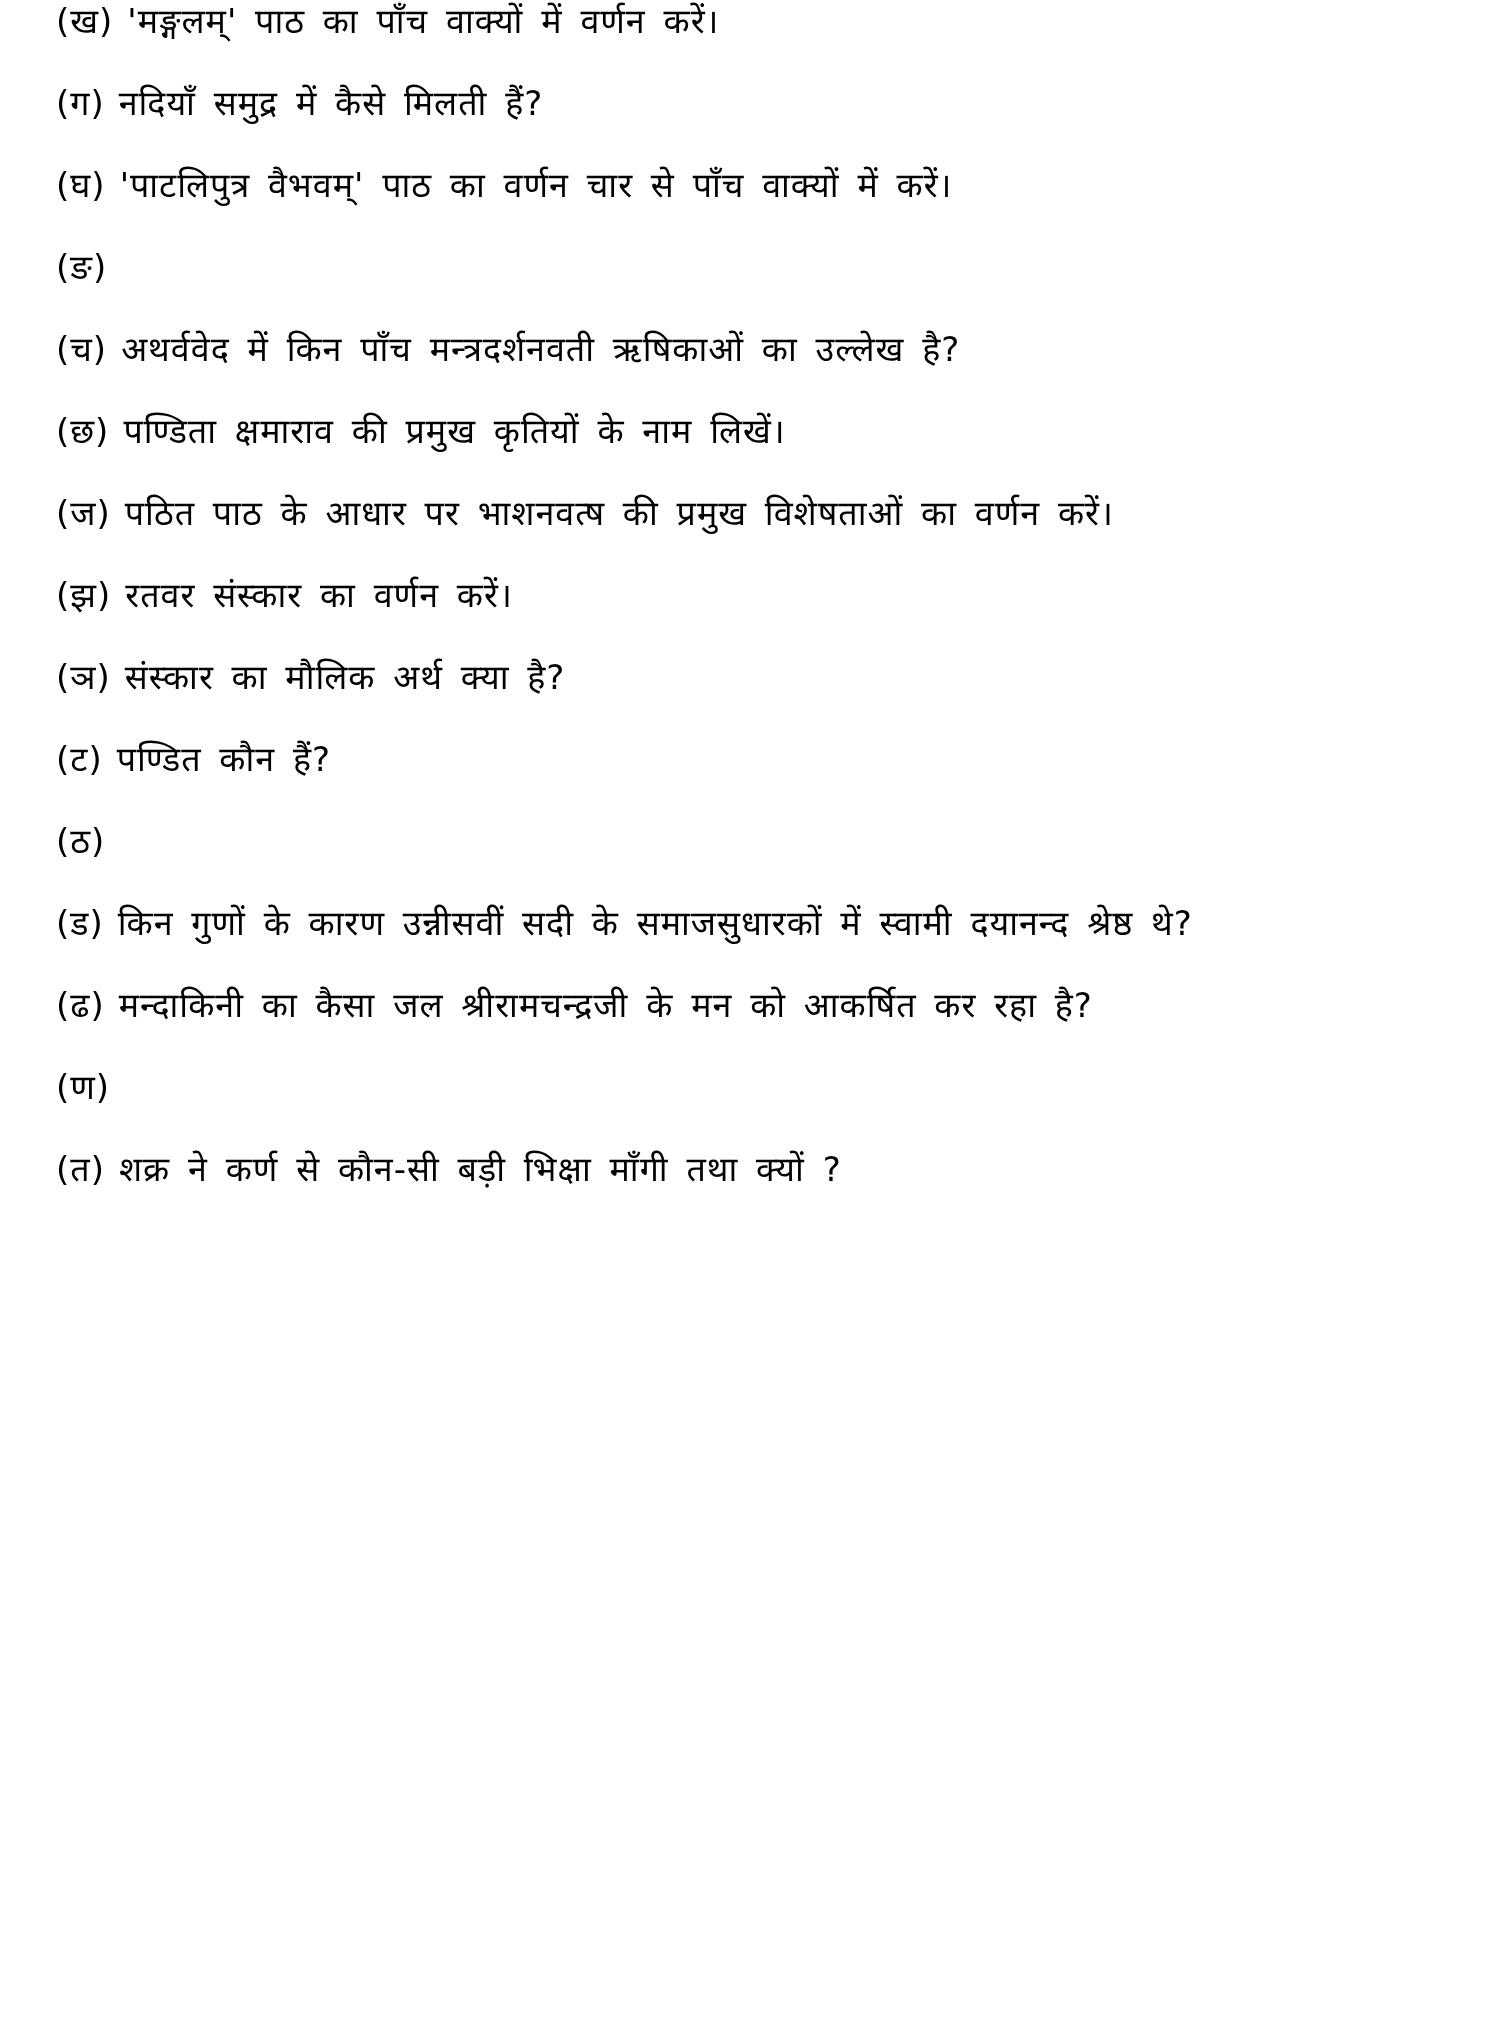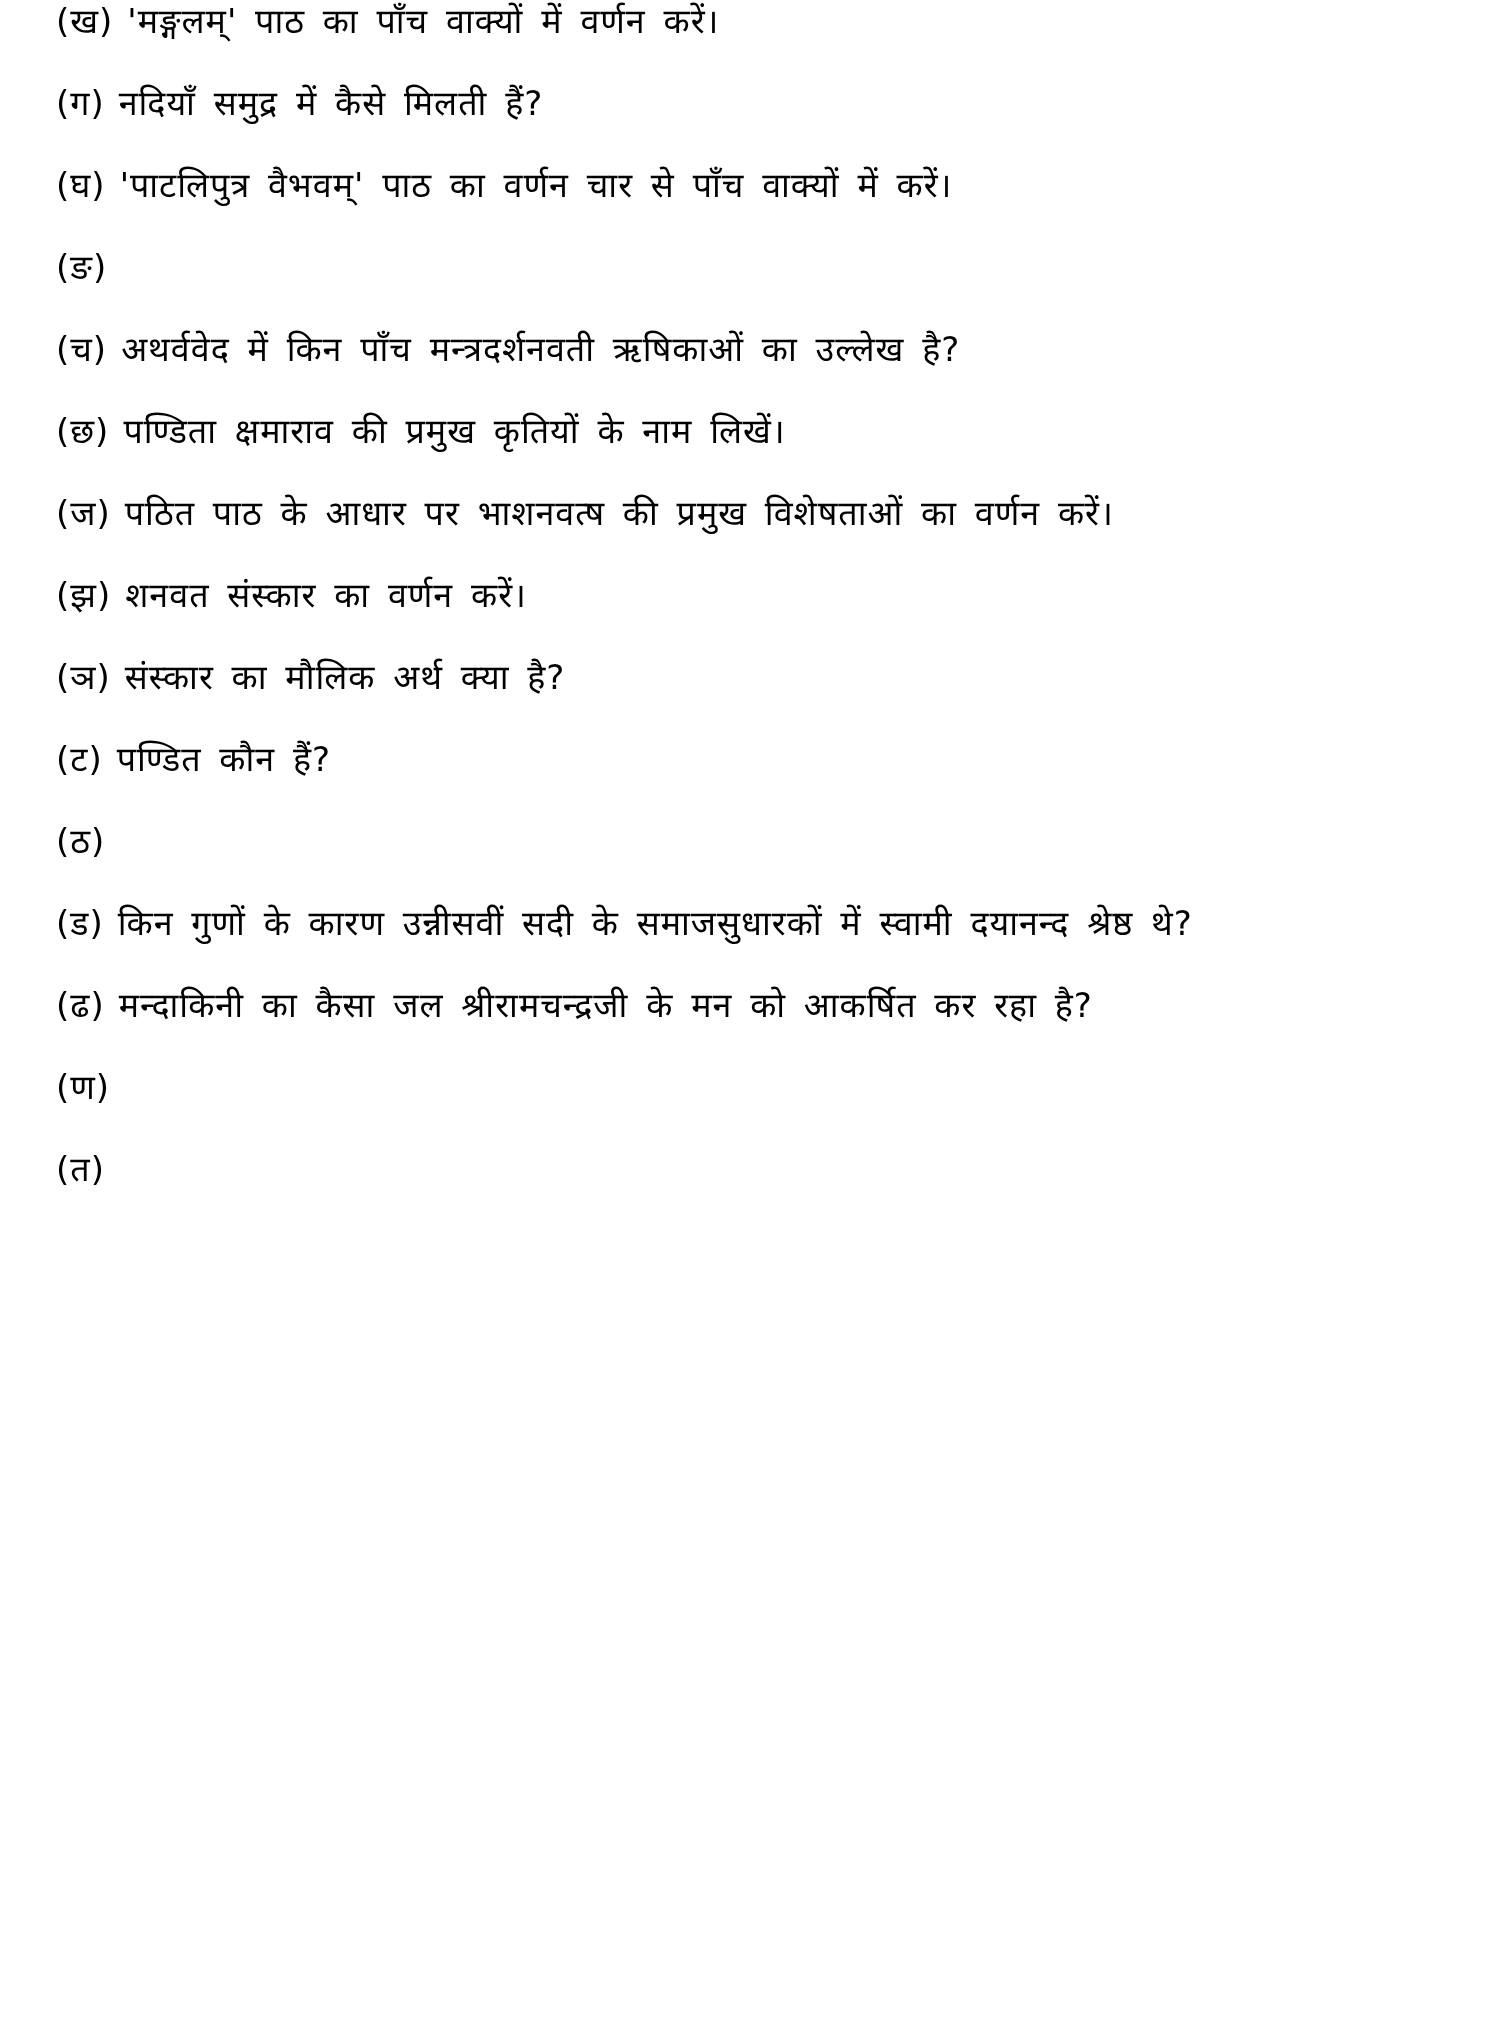--- a/index.html
+++ b/index.html
@@ -73,21 +73,21 @@
     <li class="q">
       <span class="q-label">(छ)</span>
       <span class="q-text">पण्डिता क्षमाराव की प्रमुख कृतियों के नाम लिखें।</span>
     </li>
     <li class="q">
       <span class="q-label">(ज)</span>
       <span class="q-text">पठित पाठ के आधार पर भाशनवत्ष की प्रमुख विशेषताओं का वर्णन करें।</span>
     </li>
     <li class="q">
       <span class="q-label">(झ)</span>
-      <span class="q-text">शनवत संस्कार का वर्णन करें।</span>
+      <span class="q-text">रतवर संस्कार का वर्णन करें।</span>
     </li>
     <li class="q">
       <span class="q-label">(ञ)</span>
       <span class="q-text">संस्कार का मौलिक अर्थ क्या है?</span>
     </li>
     <li class="q">
       <span class="q-label">(ट)</span>
       <span class="q-text">पण्डित कौन हैं?</span>
     </li>
     <li class="q">
@@ -99,15 +99,16 @@
     </li>
     <li class="q">
       <span class="q-label">(ढ)</span>
       <span class="q-text">मन्दाकिनी का कैसा जल श्रीरामचन्द्रजी के मन को आकर्षित कर रहा है?</span>
     </li>
     <li class="q">
       <span class="q-label">(ण)</span>
     </li>
     <li class="q">
       <span class="q-label">(त)</span>
+      <span class="q-text">शक्र ने कर्ण से कौन-सी बड़ी भिक्षा माँगी तथा क्यों ?</span>
     </li>
   </ul>
 </div>
 
 </body></html>

